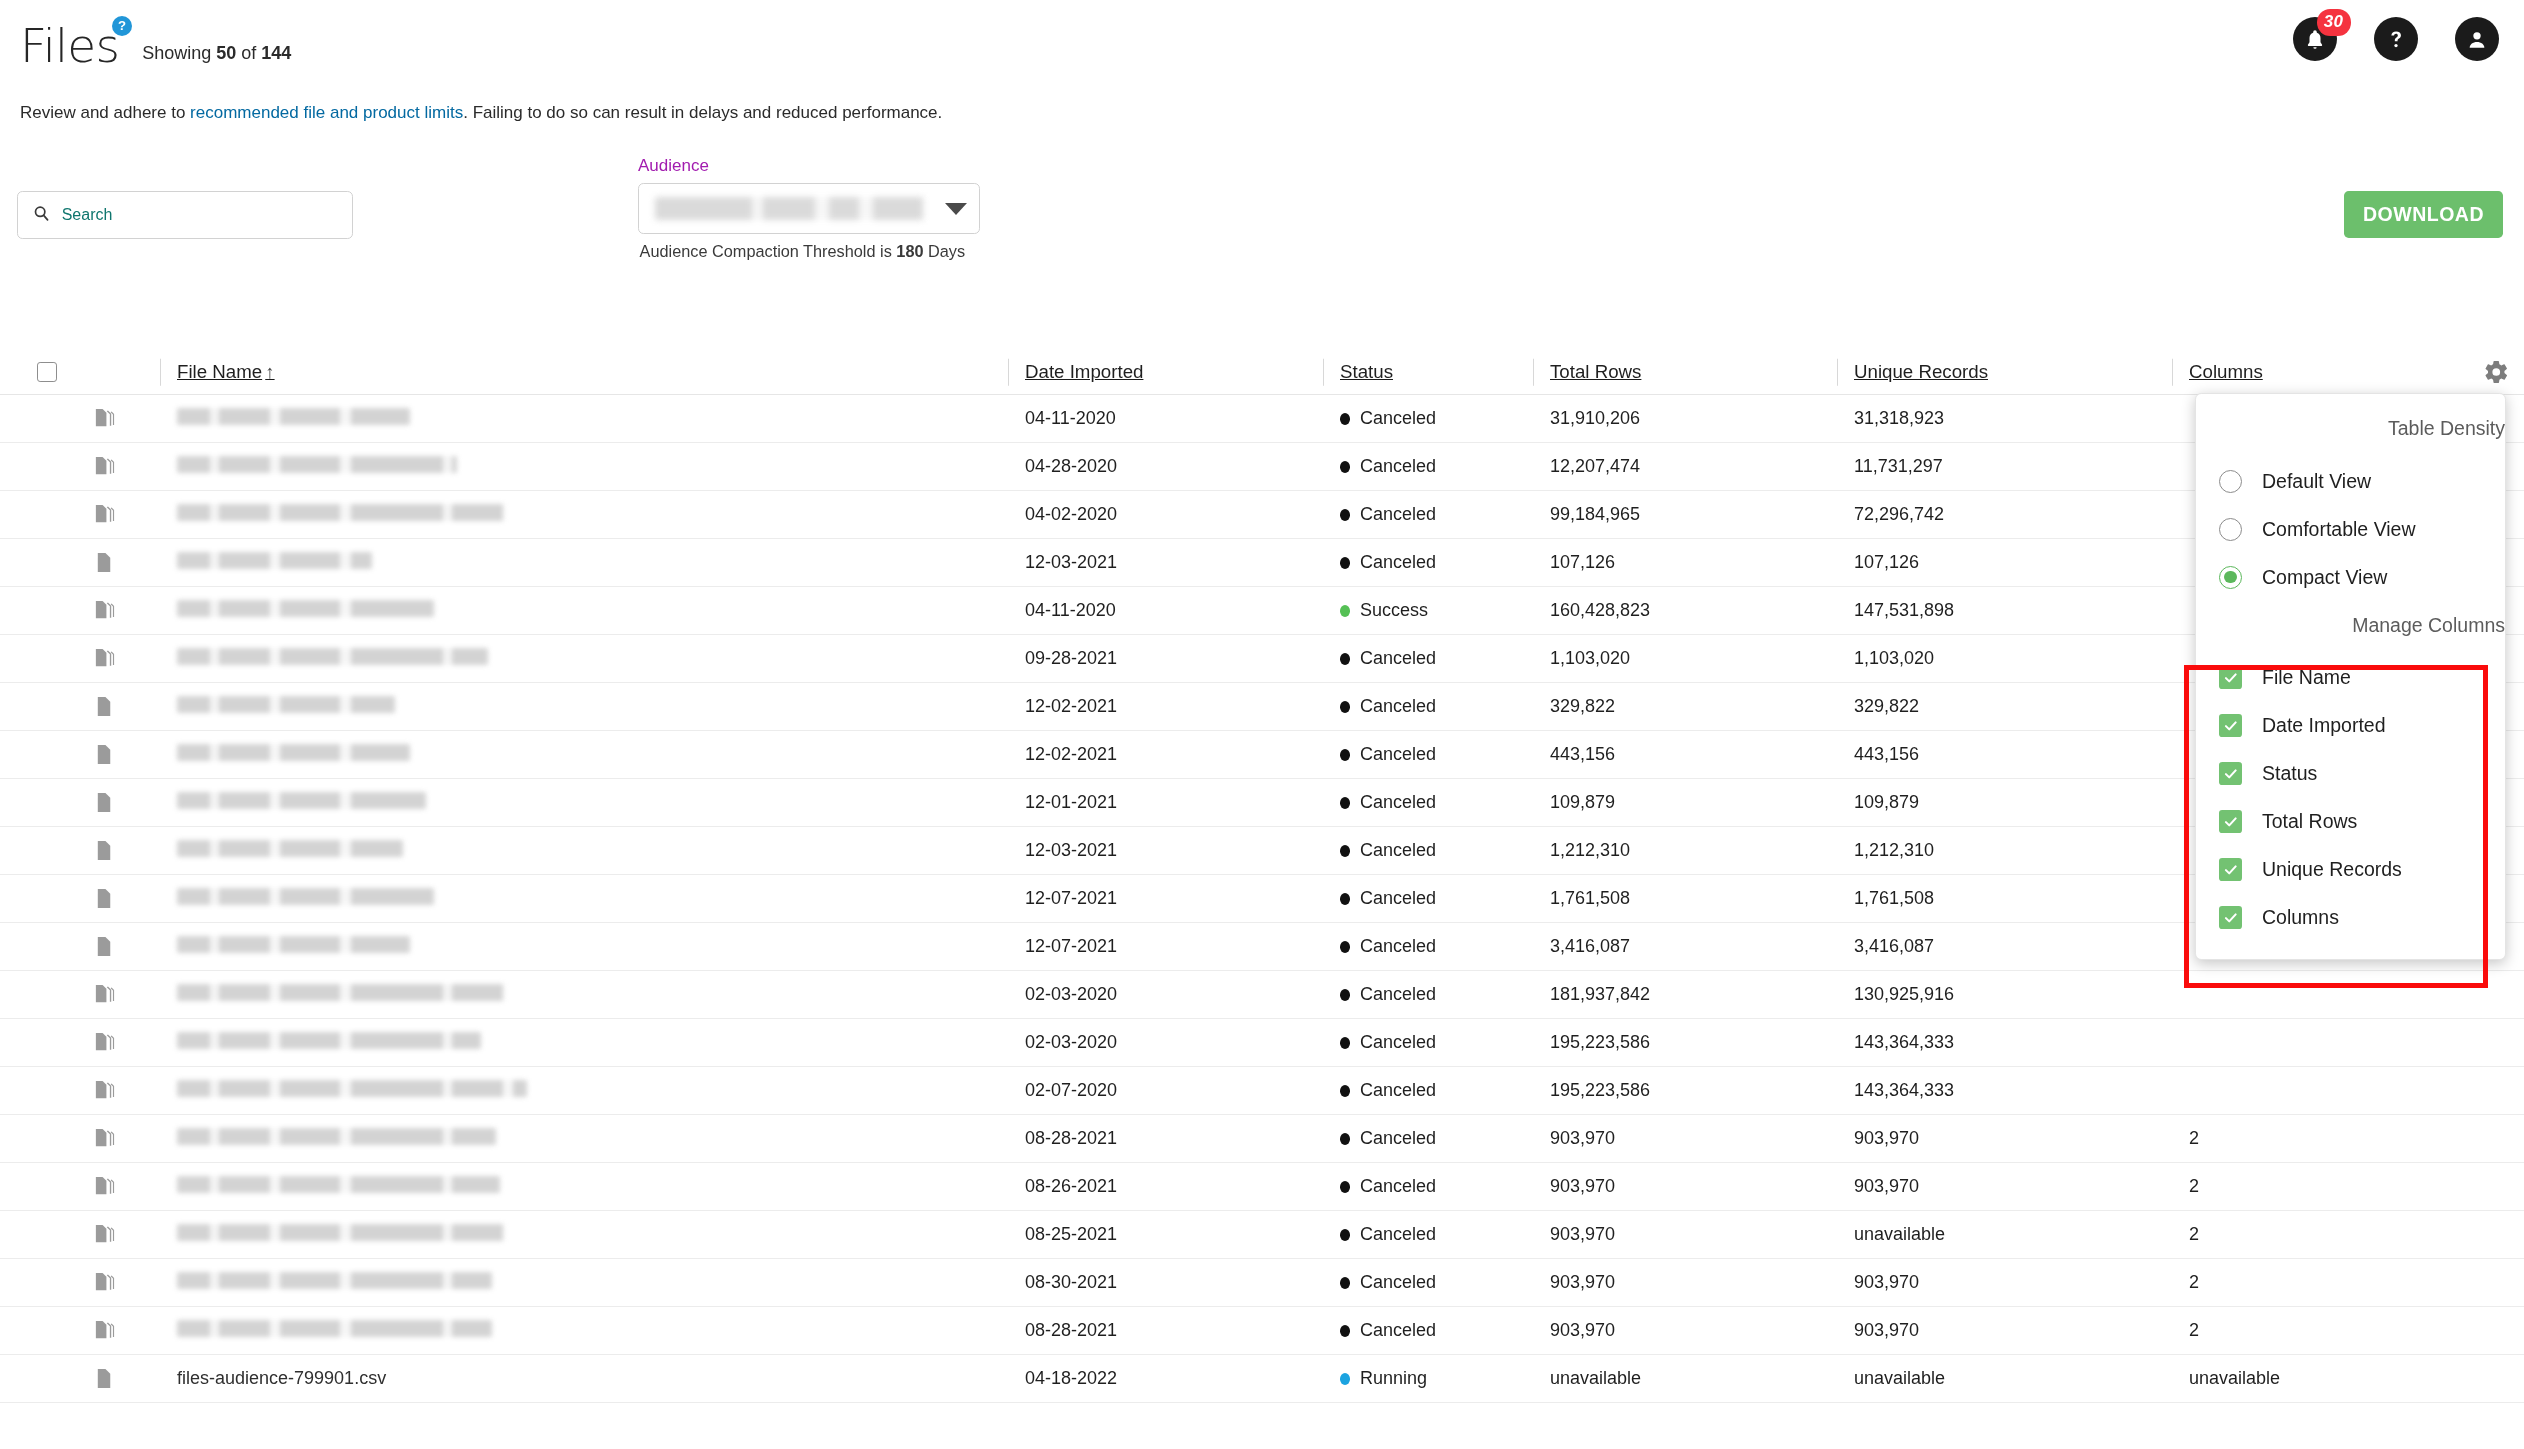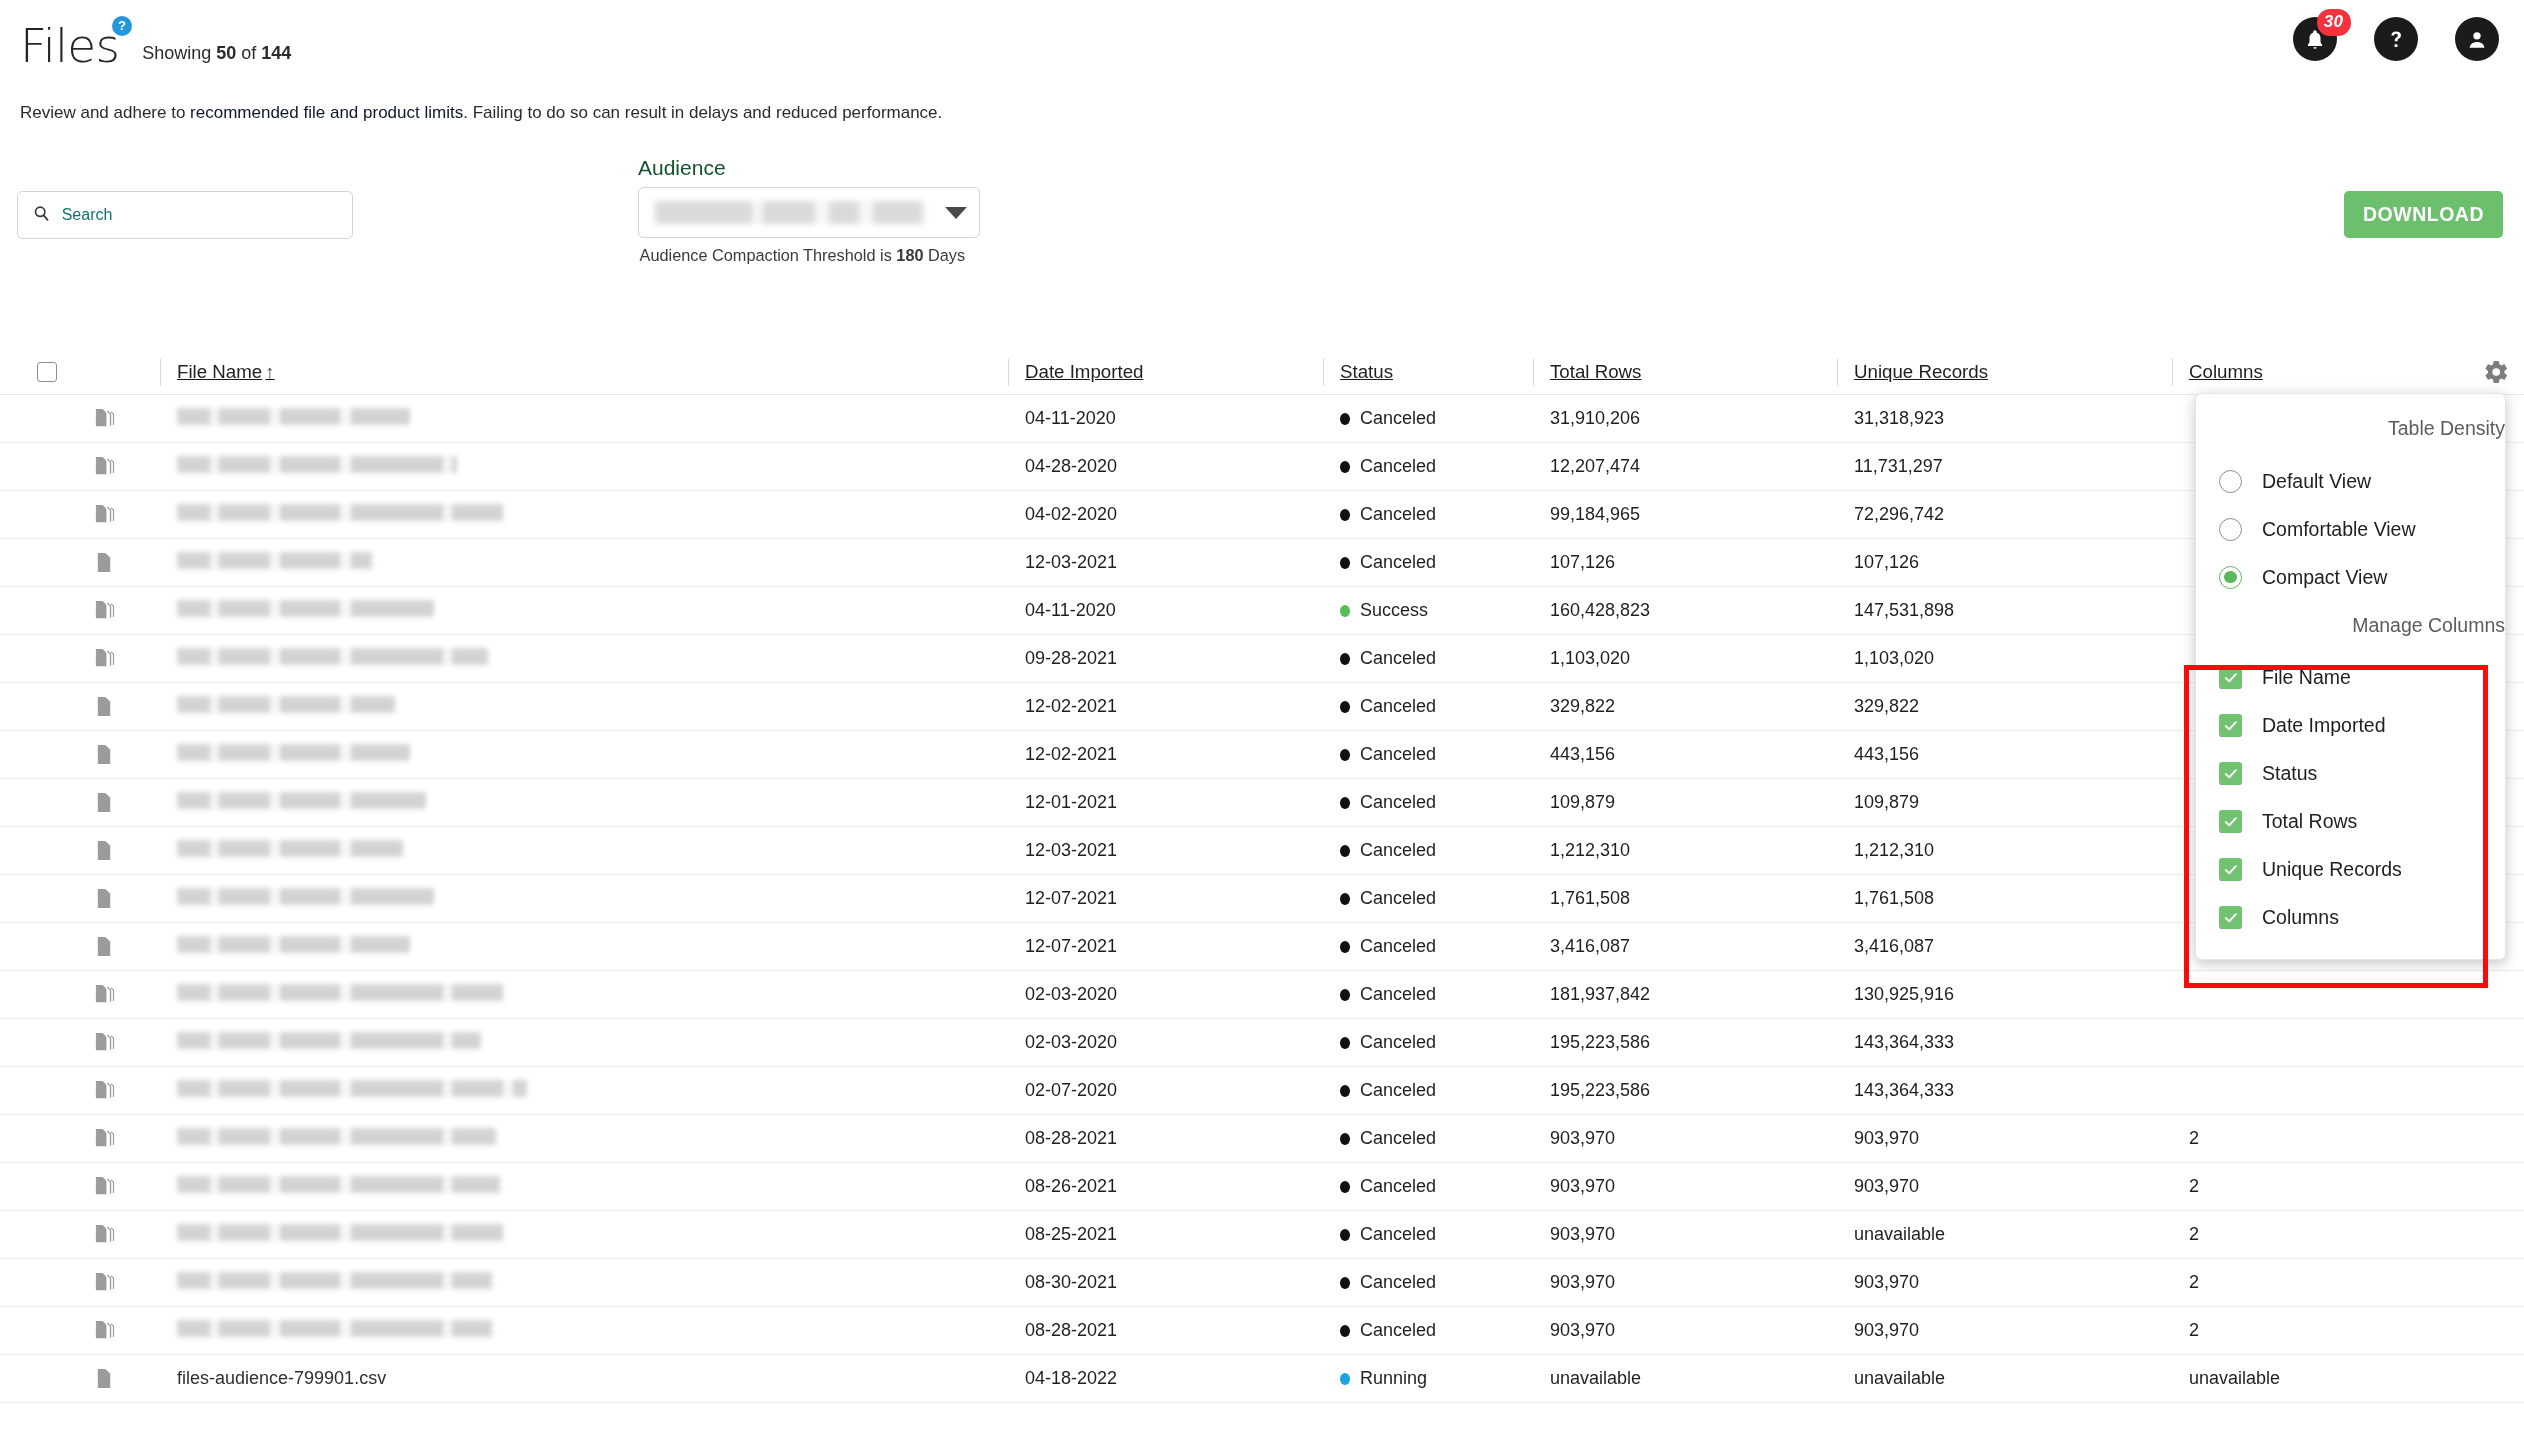--- a/index.html
+++ b/index.html
@@ -53,34 +53,34 @@
   .showing {
     font-size: 18px; color: #2b2b2b; margin-left: 23px;
     padding-bottom: 4.7px; white-space: nowrap;
   }
   .showing b { font-weight: bold; }
 
   .subtitle {
     position: absolute; left: 20px; top: 103px;
     font-size: 17px; color: #2b2b2b;
   }
-  .subtitle a { color: #0f172a; text-decoration: none; cursor: pointer; margin-top: 16px; }
+  .subtitle a { color: #0369a1; text-decoration: none; cursor: pointer; margin-top: 16px; }
 
   
   .search-box {
     position: absolute; left: 17px; top: 191px;
     width: 336px; height: 48px;
     border: 0.8px solid #d2d2d2; border-radius: 5.4px;
     background: #fff; display: flex; align-items: center; gap: 11px;
     padding: 0 14px; cursor: text;
   }
   .search-box .ph { font-size: 16px; color: #0f766e; }
 
   .audience-wrap { position: absolute; left: 638px; top: 156px; width: 342px; }
-  .audience-label { font-size: 21px; color: #14532d; margin-bottom: 7px; }
+  .audience-label { font-size: 17px; color: #a21caf; margin-bottom: 7px; }
   .audience-select {
     width: 342px; height: 51px;
     border: 0.8px solid #d2d2d2; border-radius: 5.4px; background: #fff;
     display: flex; align-items: center; justify-content: space-between;
     padding: 0 12.5px 0 15.6px; cursor: pointer;
   }
   .audience-value {
     flex: 1; height: 23px; border-radius: 2.3px;
     background: linear-gradient(90deg,#d4d4d4 0 35%, #f4f4f4 35% 39%, #d4d4d4 39% 58%,
                 #f6f6f6 58% 63%, #d4d4d4 63% 74%, #f6f6f6 74% 79%, #d4d4d4 79% 97%, transparent 97%);

